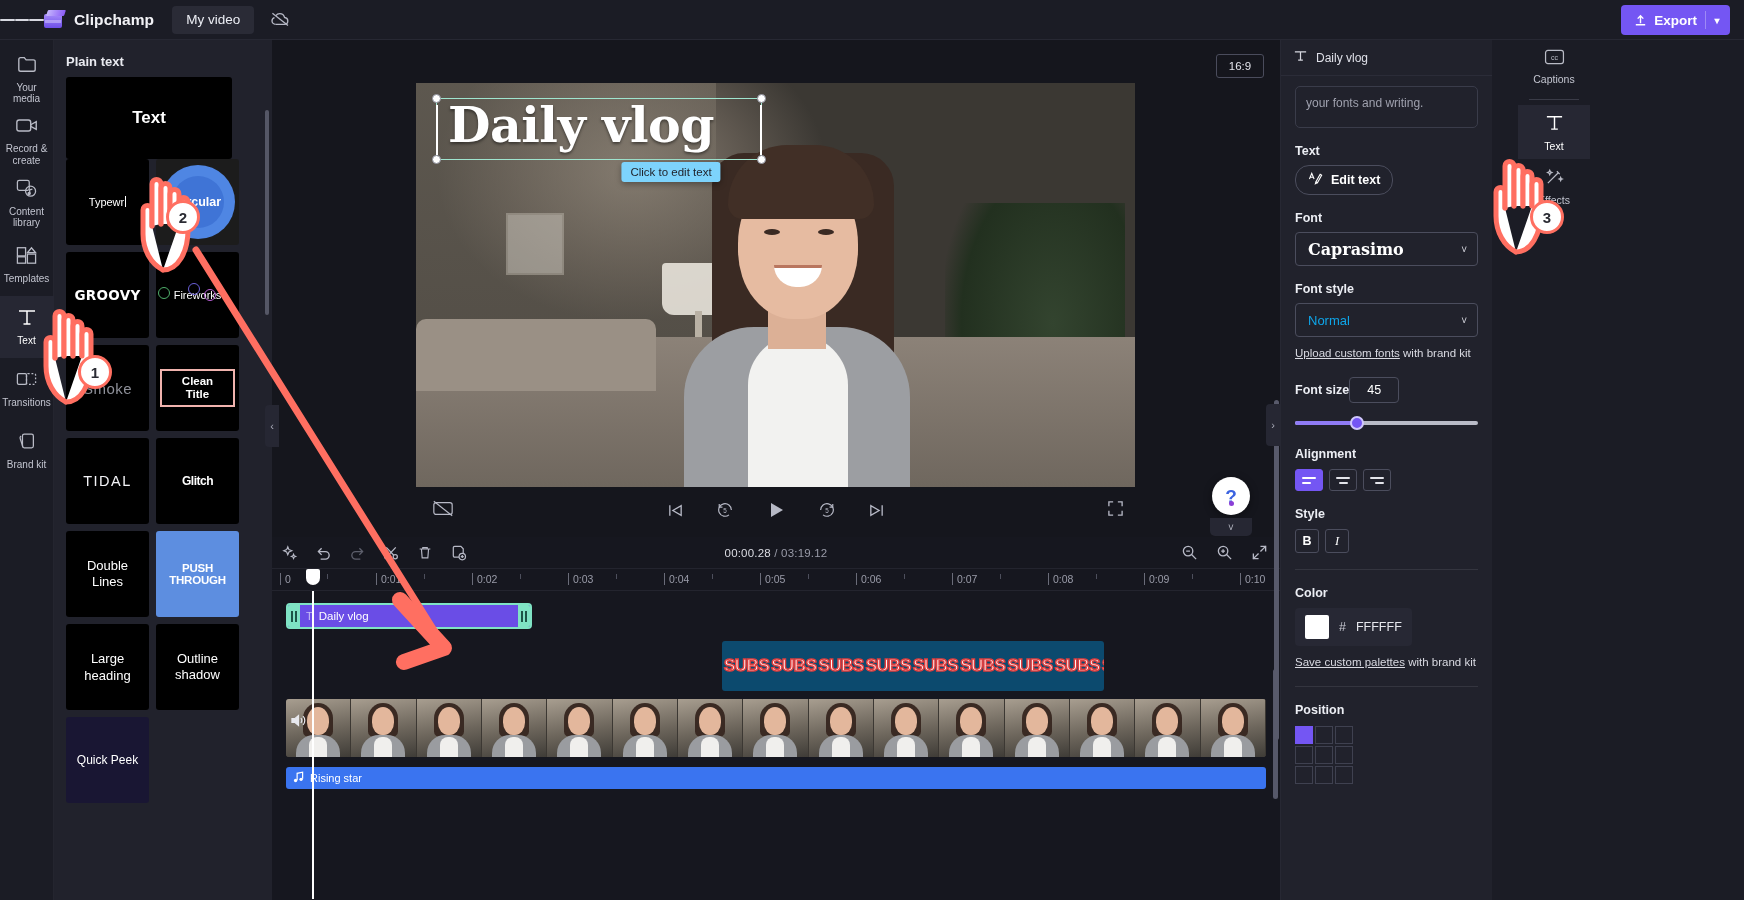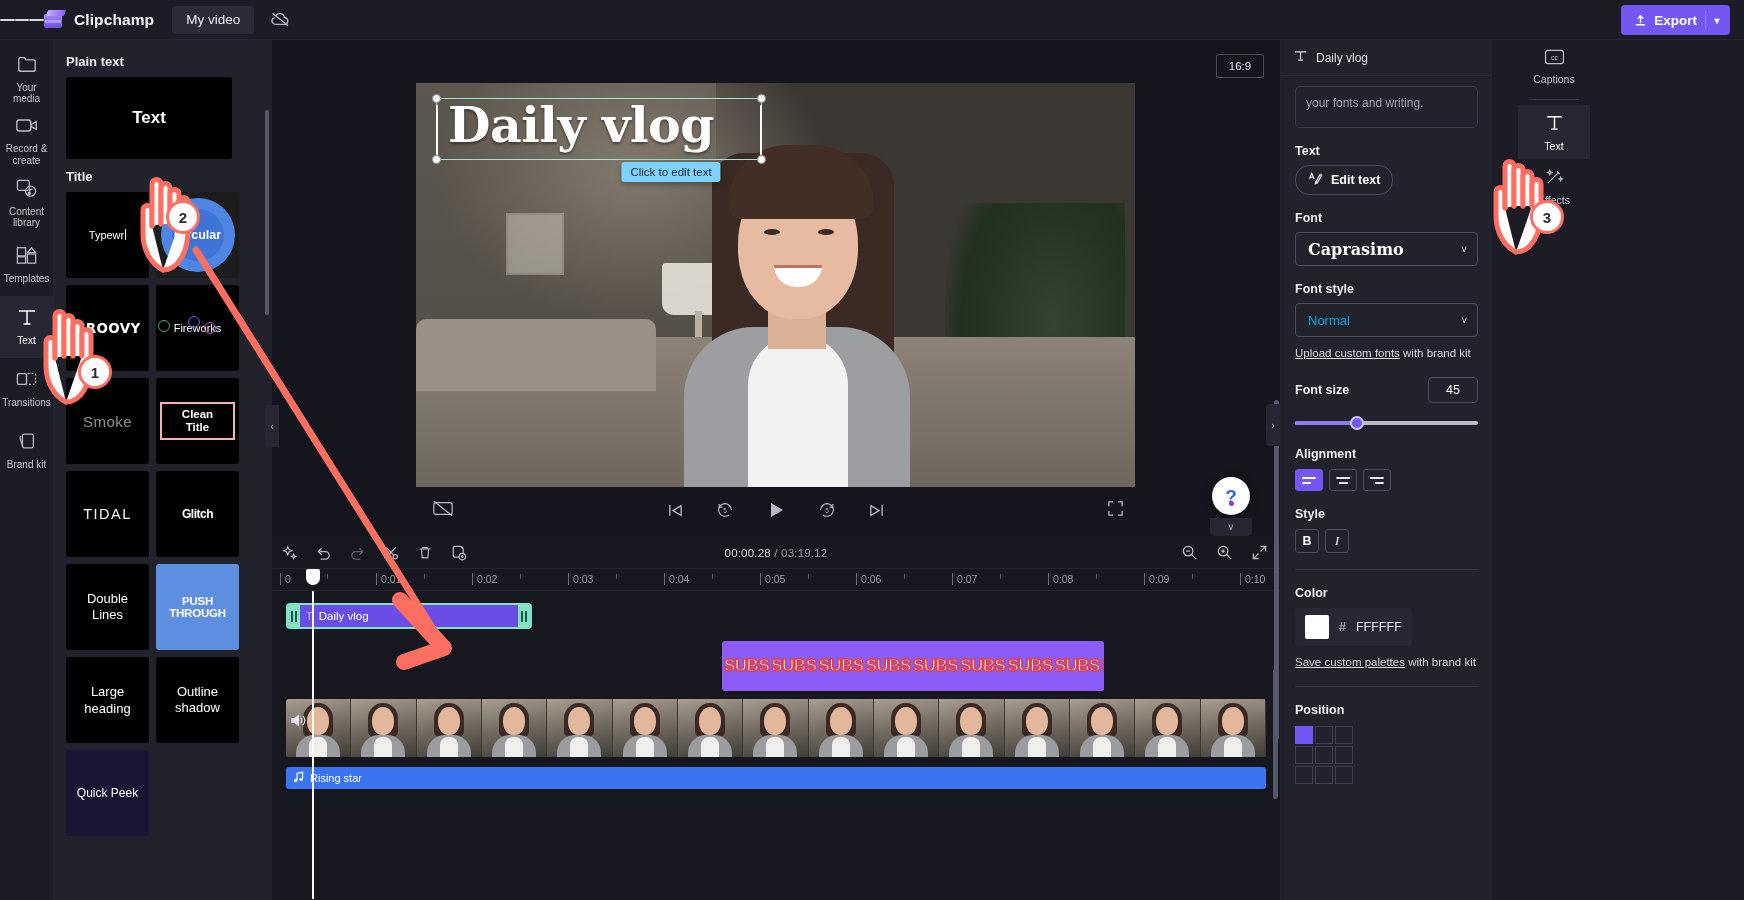--- a/index.html
+++ b/index.html
@@ -196,21 +196,21 @@
     position:absolute; left:14px; top:12px; width:246px; height:26px;
     background:#6a4de6; border:2px solid #7fe3c4; border-radius:4px;
     display:flex; align-items:center; overflow:hidden; cursor:pointer;
   }
   .grip { width:12px; height:100%; background:#7fe3c4; display:flex; align-items:center; justify-content:center; gap:2px; }
   .grip i { width:2px; height:11px; background:#1d5547; display:block; }
   .clip-text .tico { color:#c7bef5; font-size:11px; margin:0 6px 0 6px; }
   .clip-text .cname { font-size:11.5px; color:#fff; }
   .clip-subs {
     position:absolute; left:450px; top:50px; width:382px; height:50px;
-    background:#8b5cf6; border-radius:3px; overflow:hidden; display:flex; align-items:center; cursor:pointer;
+    background:#0c4a6e; border-radius:3px; overflow:hidden; display:flex; align-items:center; cursor:pointer;
   }
   .sub-ch { font-size:17px; font-weight:900; color:#fff; -webkit-text-stroke:1.5px #e03e3e; letter-spacing:-.5px; margin-left:2px;}
   .clip-video {
     position:absolute; left:14px; top:108px; width:980px; height:58px;
     border-radius:3px; overflow:hidden; display:flex; cursor:pointer; background:#4a4640;
   }
   .vf { width:68px; height:58px; position:relative; border-right:1px solid #3c3833; overflow:hidden;
         background:linear-gradient(180deg,#9a9display,#000); }
   .vfb { position:absolute; inset:0; background:linear-gradient(170deg,#a89e90 0%,#6d665c 55%,#3f3c37 100%); }
   .vfh { position:absolute; left:50%; top:8px; transform:translateX(-50%); width:22px; height:28px; border-radius:50% 50% 45% 45%; background:#e3b79c; }
@@ -244,21 +244,21 @@
   }
   .select {
     height:34px; border:1px solid #4b4d5d; border-radius:4px; display:flex; align-items:center;
     justify-content:space-between; padding:0 10px 0 12px; cursor:pointer;
   }
   .select .sv { font-size:16px; font-weight:700; font-family:"DejaVu Serif", serif; color:#fff; }
   .select.plain .sv { font-size:13px; font-weight:400; font-family:"Liberation Sans",sans-serif; color:#0ea5e9; }
   .select .cv { color:#d5d6de; font-size:10px; }
   .hint { font-size:11.5px; line-height:15px; color:#d9dae2; margin-top:9px; }
   .hint a { color:#d9dae2; text-decoration:underline; cursor:pointer; }
-  .row-between { display:flex; align-items:center; justify-content:space-between; margin-top:16px; }
+  .row-between { display:flex; align-items:center; margin-top:16px; }
   .numbox { width:50px; height:26px; border:1px solid #4b4d5d; border-radius:4px; display:flex; align-items:center; justify-content:center; font-size:12.5px; color:#fff; cursor:text;}
   .slider { position:relative; height:16px; margin-top:12px; cursor:pointer; }
   .slider .trk { position:absolute; left:0; top:6px; width:100%; height:4px; background:#b9bbc7; border-radius:2px; }
   .slider .fill { position:absolute; left:0; top:6px; width:32%; height:4px; background:#8f7bf5; border-radius:2px; }
   .slider .knb { position:absolute; left:30%; top:1px; width:14px; height:14px; border-radius:50%; background:#7456f3; border:2px solid #cfc7fb; }
   .seggroup { display:flex; gap:6px; margin-top:8px; }
   .seg { width:28px; height:22px; border:1px solid #4b4d5d; border-radius:3px; display:flex; align-items:center; justify-content:center; cursor:pointer;}
   .seg.on { background:#7456f3; border-color:#7456f3; }
   .seg i { display:block; background:#e3e4ea; height:2px; border-radius:1px; }
   .seg.on i { background:#fff; }
@@ -404,21 +404,20 @@
       </span>
       <span class="txt">Brand kit</span>
     </div>
   </div>
 
   <div class="libpanel">
     <div class="lib-head">Plain text</div>
     <div class="tile-plain">
       <span>Text</span>
     </div>
-    <div class="lib-sub">Title</div>
     <div class="grid">
       <div class="tile">
         <span class="t-typewr"><span>Typewr</span><span class="car"></span></span>
       </div>
       <div class="tile t-circular">
         <div class="circ"></div>
           <div class="circ2"></div>
         <span class="lab">Circular</span>
       </div>
       <div class="tile">

